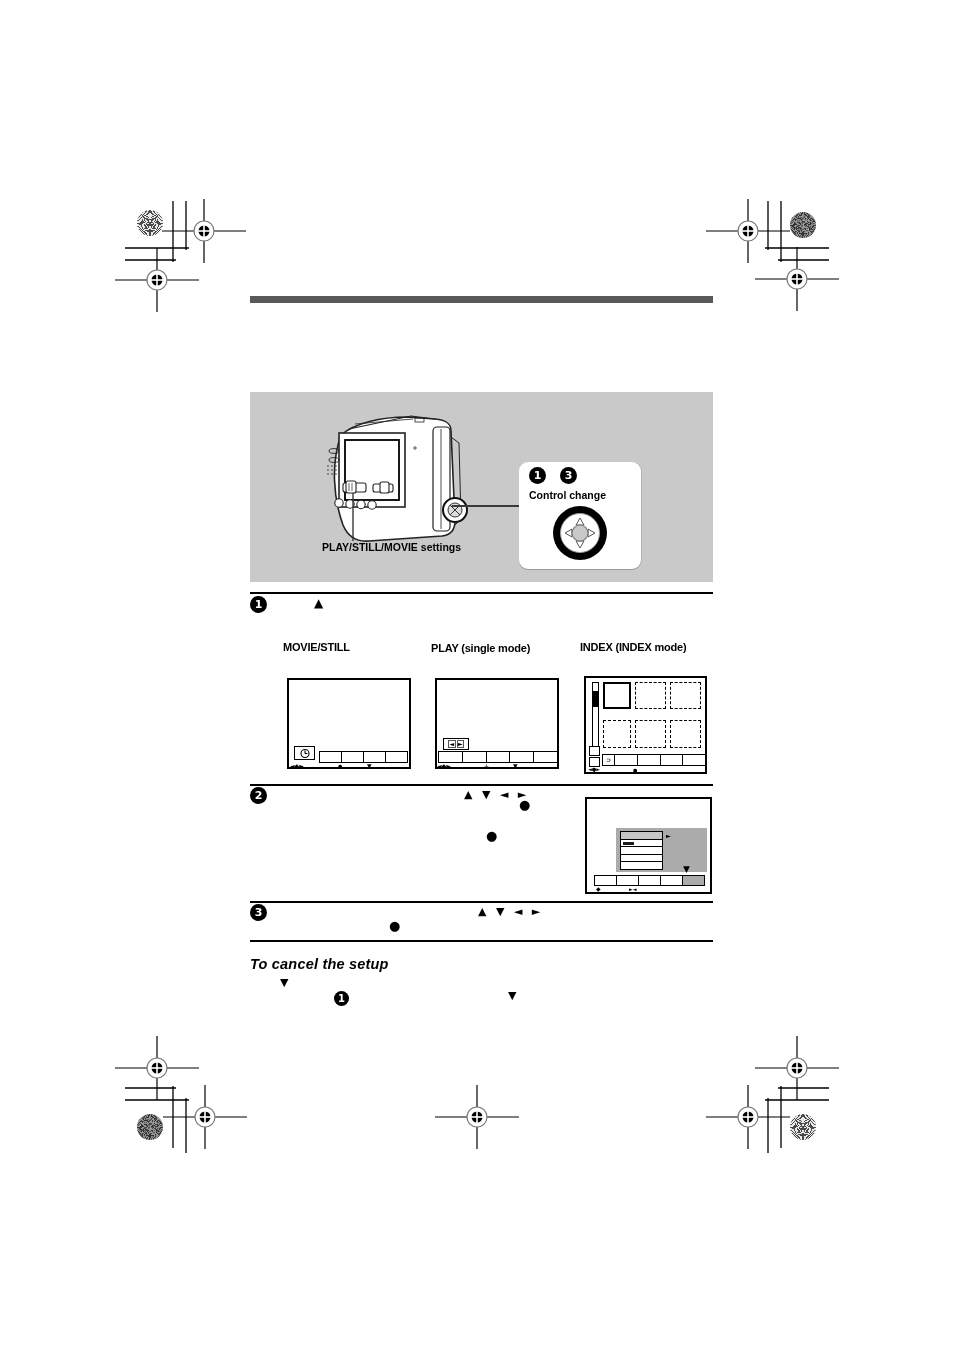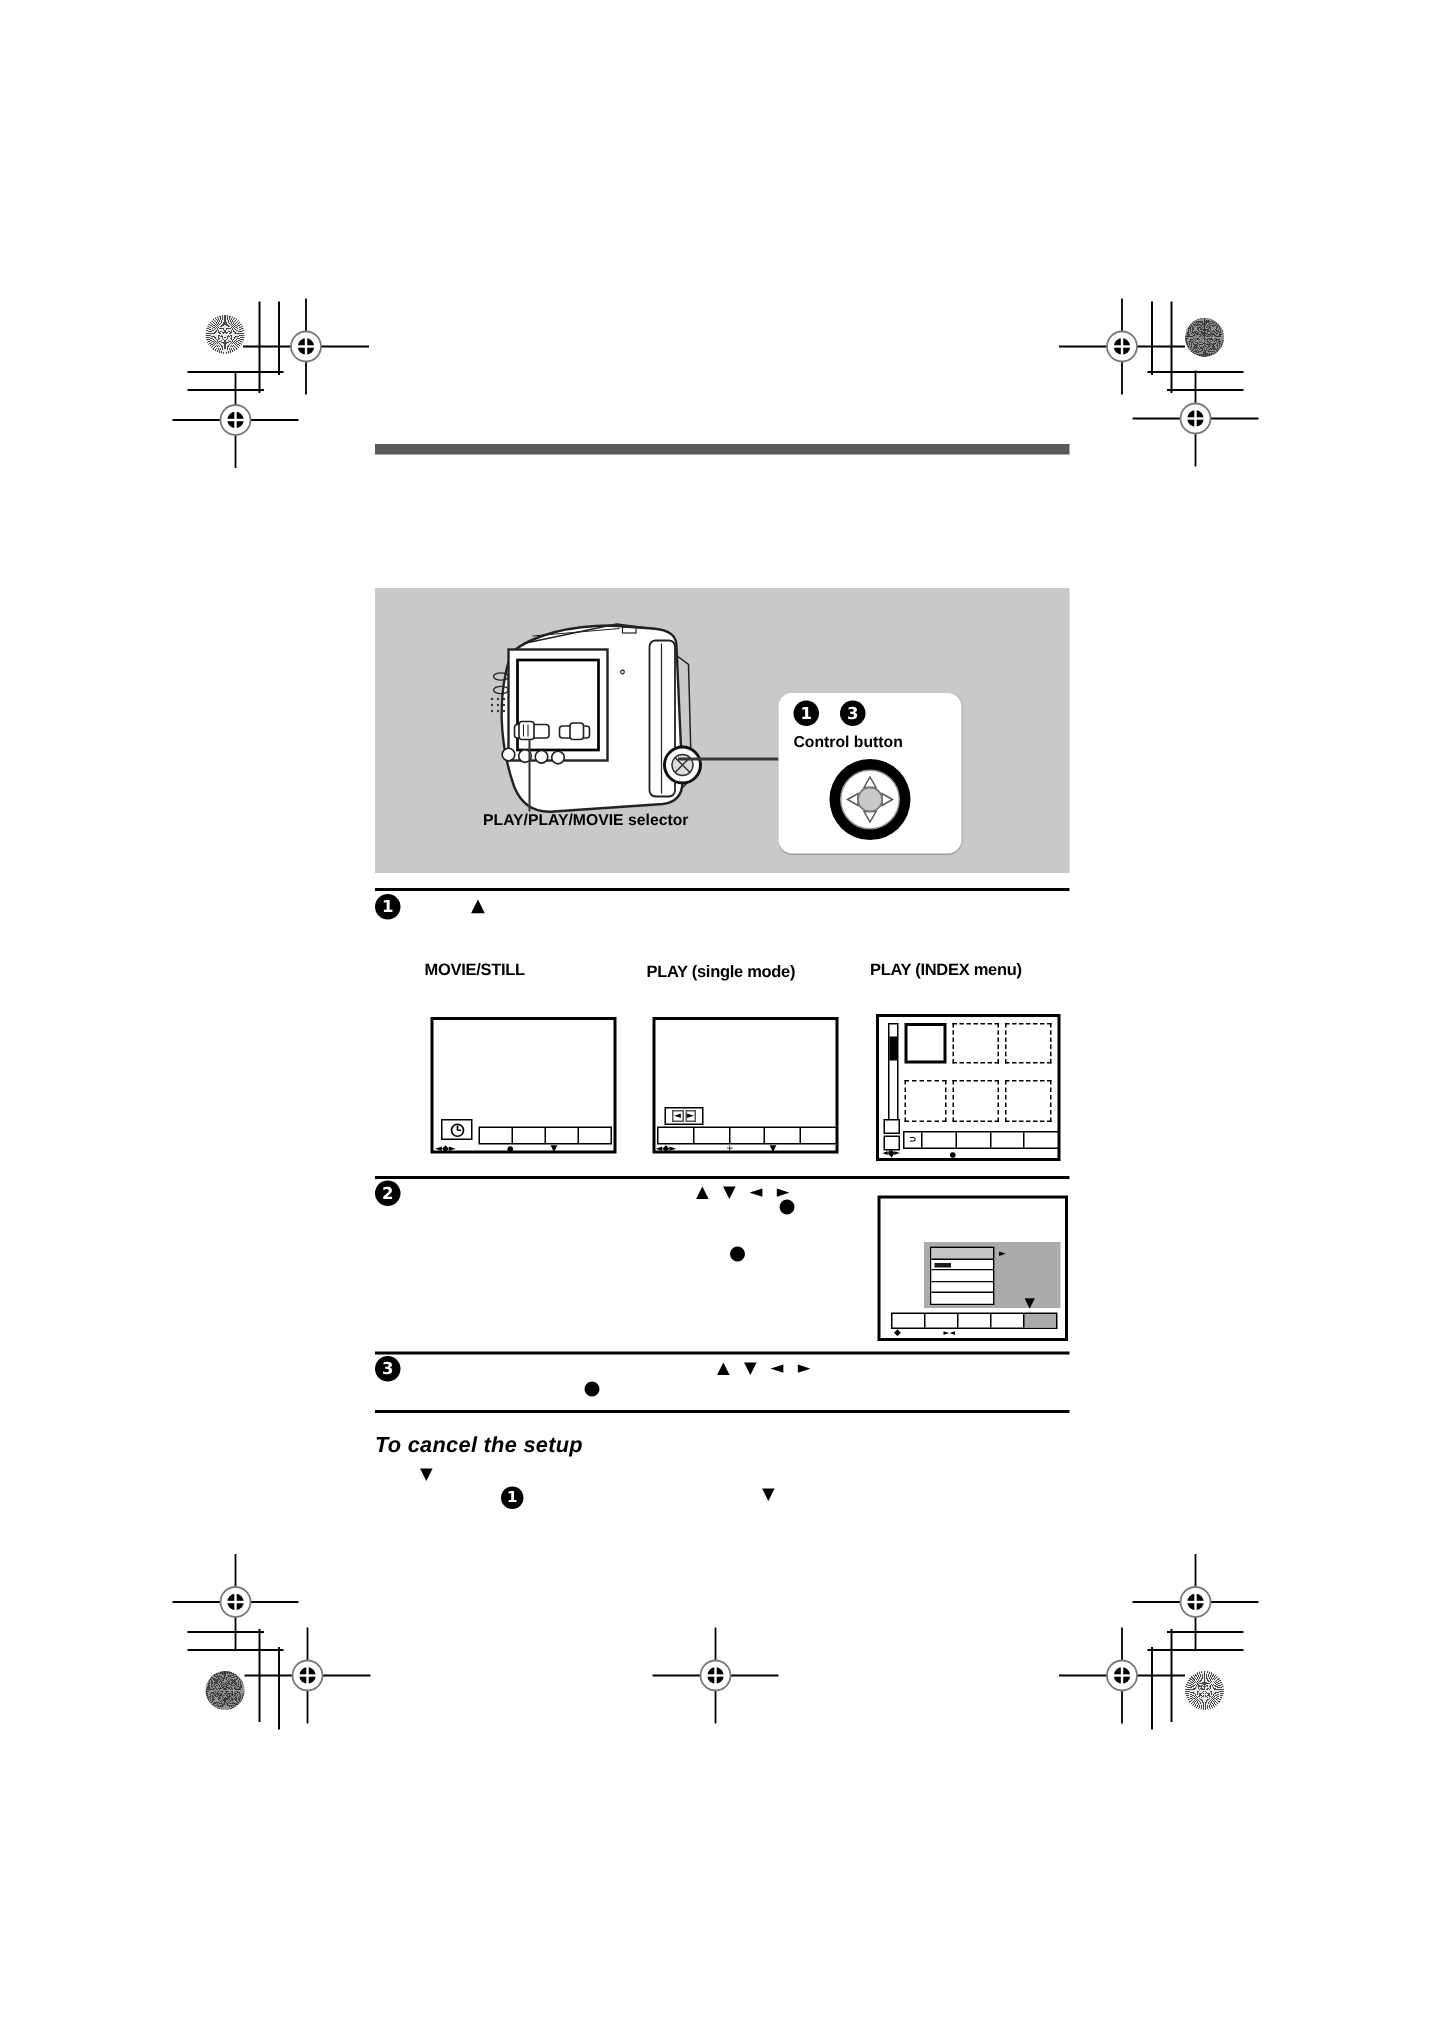--- a/index.html
+++ b/index.html
@@ -148,47 +148,47 @@
       <circle cx="140" cy="107" r="12" fill="#fff" stroke="#111" stroke-width="2"></circle>
       <circle cx="140" cy="107" r="7" fill="#ddd" stroke="#333" stroke-width="1"></circle>
       <path d="M 135,102 L 145,112 M 145,102 L 135,112" stroke="#333" stroke-width="1"></path>
     </g>
 
     <line x1="38" y1="90" x2="38" y2="138" stroke="#3a3a3a" stroke-width="1.4"></line>
   </svg>
 
   <div class="abs leader" style="left:452px;top:505px;width:68px;height:2px;"></div>
 
-  <div class="abs small-lbl" style="left:322px;top:541px;">PLAY/PLAY/MOVIE selector</div>
+  <div class="abs small-lbl" style="left:322px;top:541px;">PLAY/STILL/MOVIE settings</div>
 
   <div class="abs whitebox" style="left:519px;top:462px;width:122px;height:107px;"></div>
   <div class="abs badge badge17" style="left:529px;top:467px;">1</div>
   <div class="abs badge badge17" style="left:560px;top:467px;">3</div>
-  <div class="abs small-lbl" style="left:529px;top:489px;">Control button</div>
+  <div class="abs small-lbl" style="left:529px;top:489px;">Control change</div>
   <svg class="abs" style="left:549px;top:502px;" width="62" height="62" viewBox="0 0 62 62">
     <circle cx="31" cy="31" r="27" fill="#000"></circle>
     <circle cx="31" cy="31" r="19.5" fill="#fff" stroke="#999" stroke-width="1"></circle>
     <polygon points="31,16 27,23 35,23" fill="none" stroke="#555" stroke-width="1"></polygon>
     <polygon points="31,46 27,39 35,39" fill="none" stroke="#555" stroke-width="1"></polygon>
     <polygon points="16,31 23,27 23,35" fill="none" stroke="#555" stroke-width="1"></polygon>
     <polygon points="46,31 39,27 39,35" fill="none" stroke="#555" stroke-width="1"></polygon>
     <circle cx="31" cy="31" r="8" fill="#c9c9c9" stroke="#777" stroke-width="1.2"></circle>
   </svg>
 
   <div class="abs rule" style="left:250px;top:592px;width:463px;"></div>
   <div class="abs rule" style="left:250px;top:784px;width:463px;"></div>
   <div class="abs rule" style="left:250px;top:901px;width:463px;"></div>
   <div class="abs rule" style="left:250px;top:940px;width:463px;"></div>
 
   <div class="abs badge badge17" style="left:250px;top:596px;">1</div>
   <div class="abs sym" style="left:314px;top:597px;font-size:12px;">▲</div>
 
   <div class="abs lbl" style="left:283px;top:641px;">MOVIE/STILL</div>
   <div class="abs lbl" style="left:431px;top:642px;">PLAY (single mode)</div>
-  <div class="abs lbl" style="left:580px;top:641px;">PLAY (INDEX menu)</div>
+  <div class="abs lbl" style="left:580px;top:641px;">INDEX (INDEX mode)</div>
 
   <div class="abs screen" style="left:287px;top:678px;width:124px;height:91px;">
     <div class="abs iconbox" style="left:5px;top:66px;width:21px;height:14px;">
       <svg width="12" height="11" viewBox="0 0 12 11">
         <circle cx="6" cy="5.5" r="4" fill="none" stroke="#000" stroke-width="1.1"></circle>
         <line x1="6" y1="5.5" x2="6" y2="2.4" stroke="#000" stroke-width="1.1"></line>
         <line x1="6" y1="5.5" x2="8.4" y2="5.5" stroke="#000" stroke-width="1.1"></line>
       </svg>
     </div>
     <div class="abs cellbar" style="left:30px;top:71px;width:89px;height:12px;">

